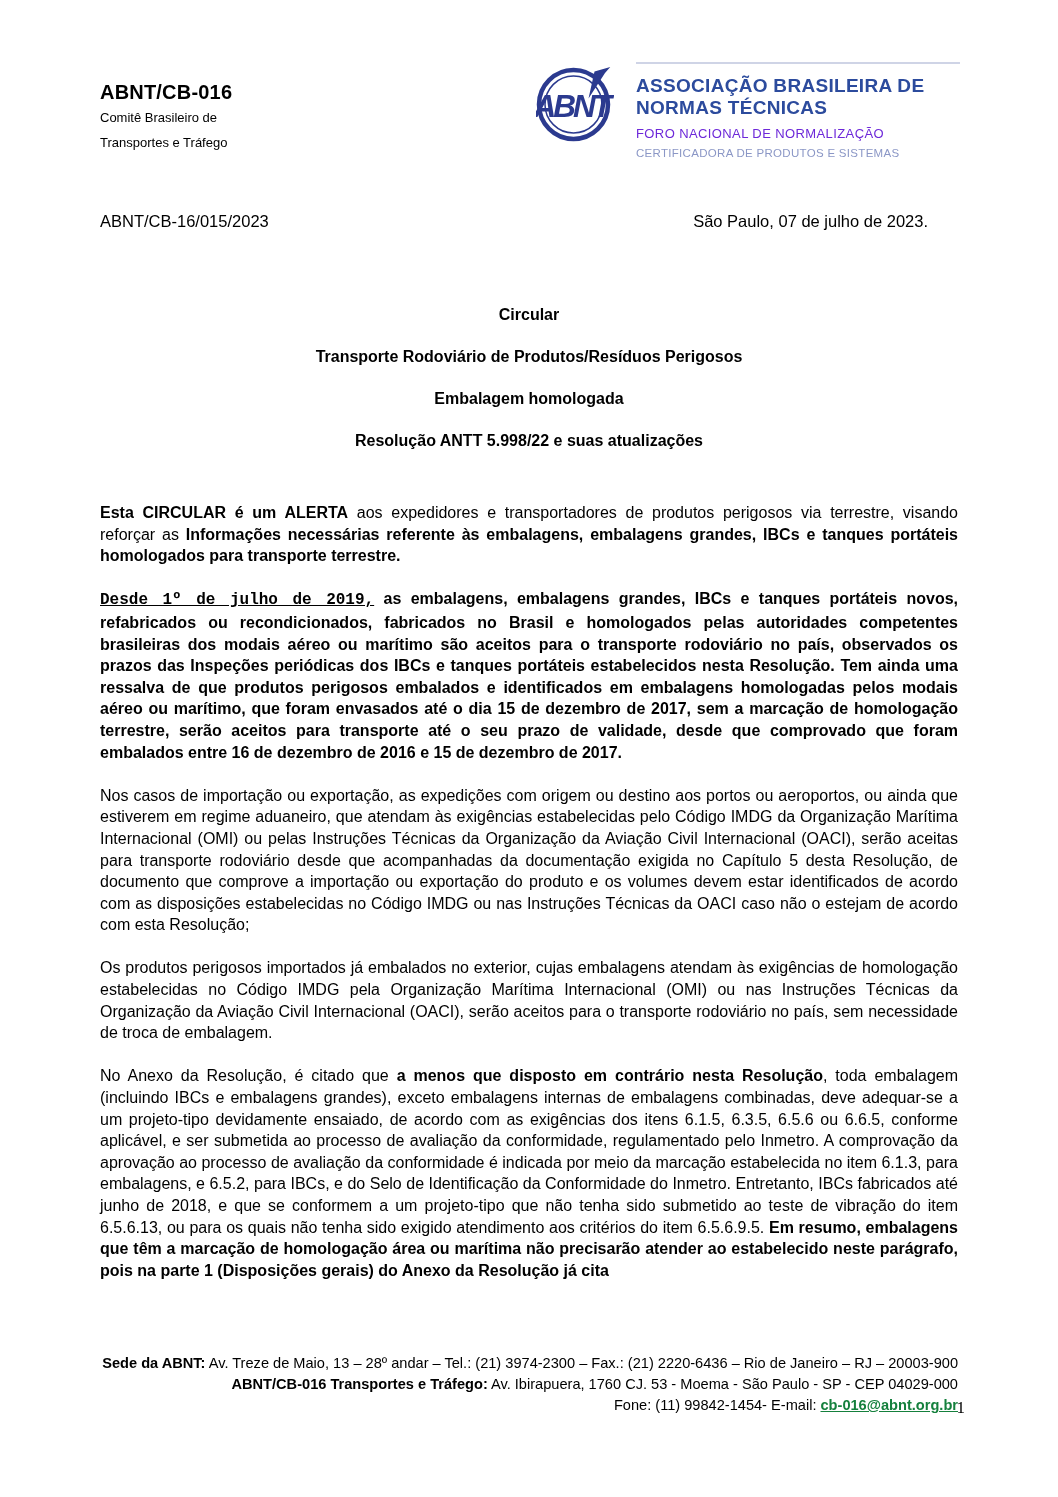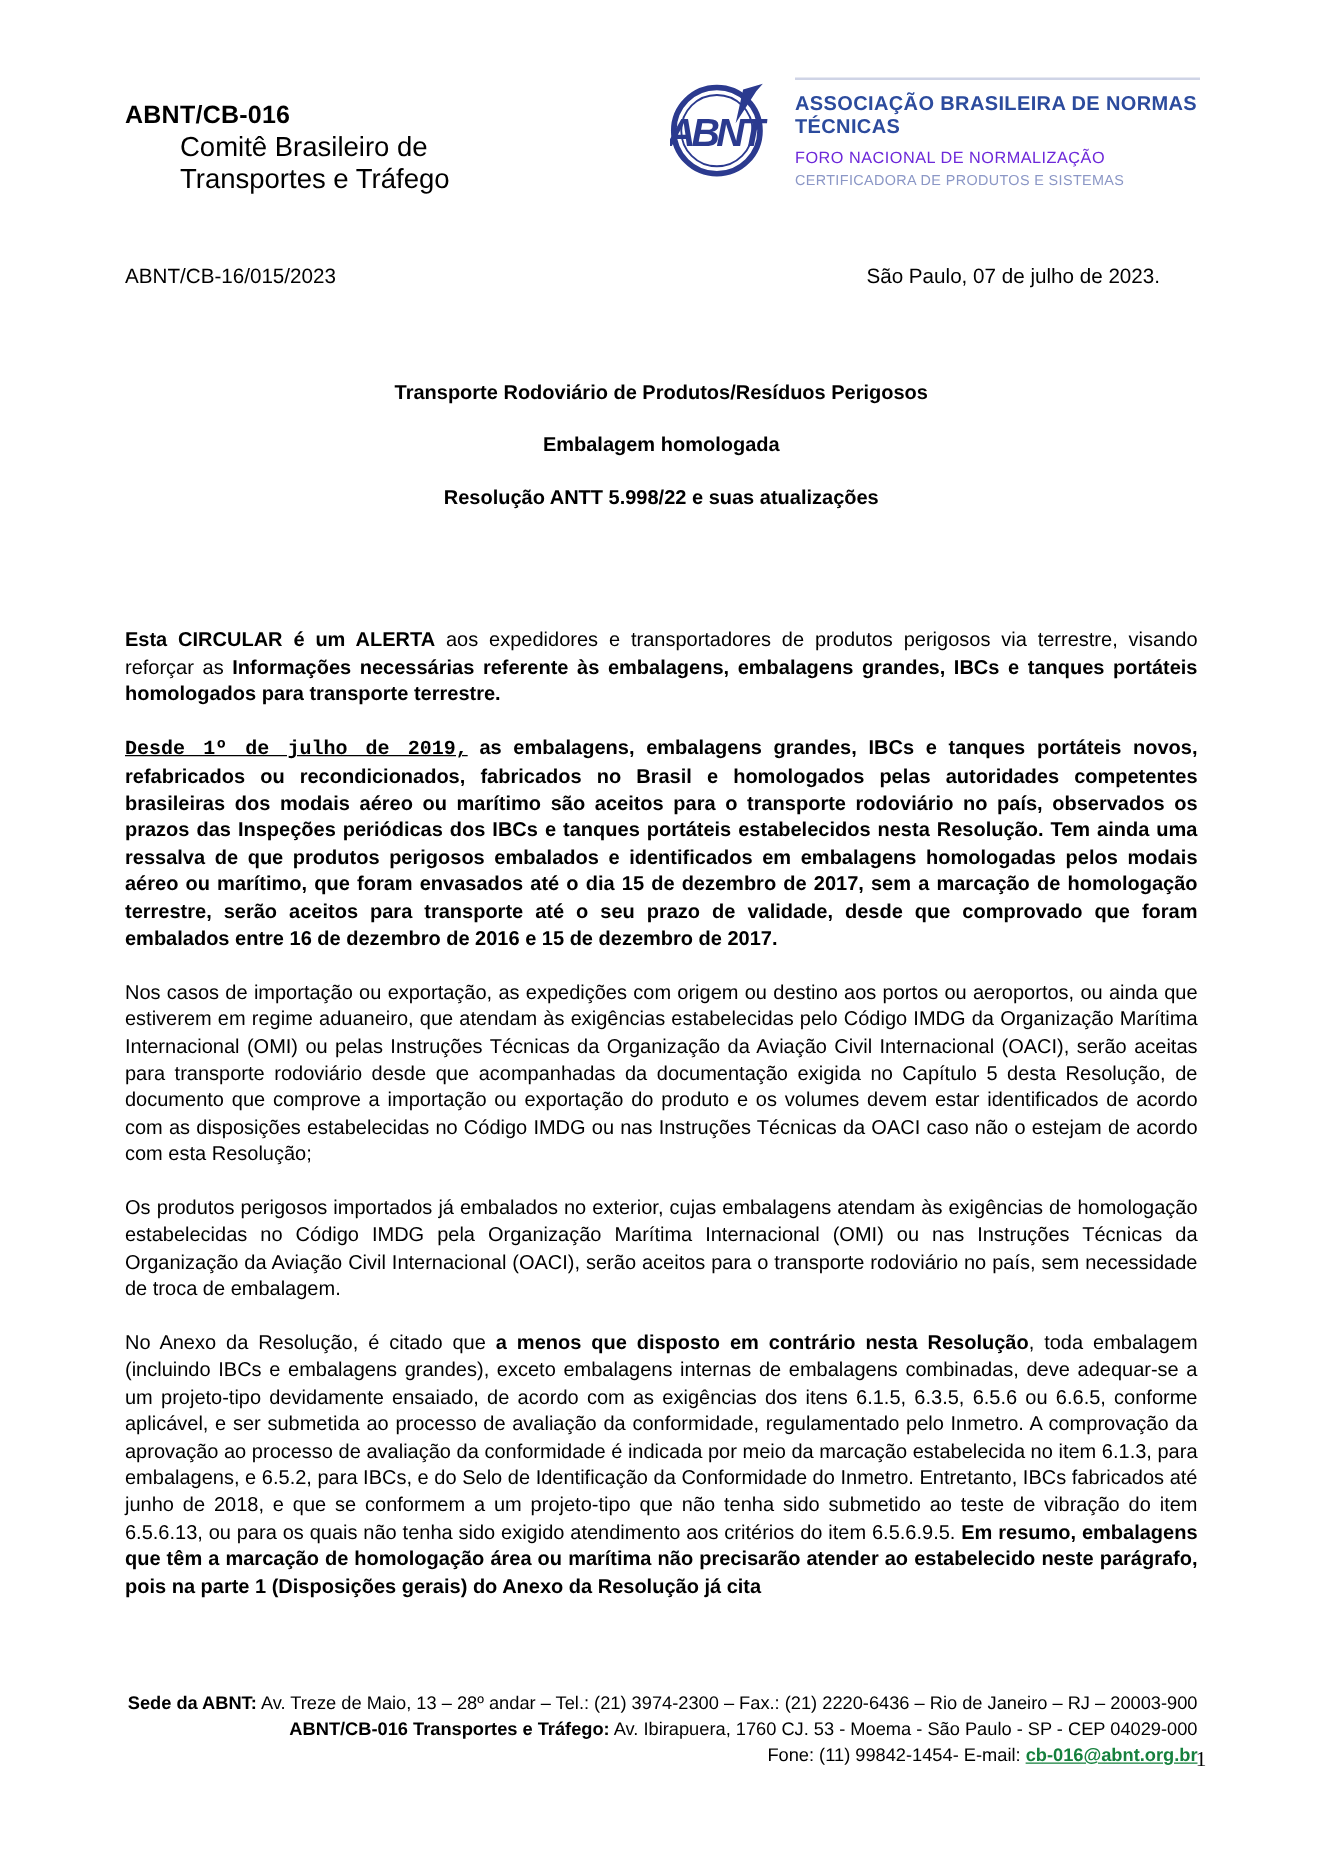--- a/index.html
+++ b/index.html
@@ -7,28 +7,28 @@
     position:relative;
     width:1058px;height:1497px;
     background:#ffffff;
     font-family:"Liberation Sans","DejaVu Sans",sans-serif;
     color:#000;
     overflow:hidden;
   }
   
   .committee{position:absolute;left:100px;top:80px;line-height:25px;}
   .committee .code{font-size:20px;font-weight:bold;letter-spacing:.2px;}
-  .committee .name{font-size:22px;margin-left:44px;}
+  .committee .name{font-size:13px;}
   
   .logo-wrap{position:absolute;left:536px;top:60px;width:424px;}
   .logo-row{display:flex;align-items:flex-start;}
   .logo-svg{flex:0 0 auto;margin-top:2px;}
   .org-block{margin-left:22px;flex:1;}
   .org-rule{height:2px;background:#cfd4e6;margin:2px 0 11px 0;}
-  .org-name{font-size:16px;font-weight:bold;letter-spacing:.3px;margin-bottom:7px;}
+  .org-name{font-size:19px;font-weight:bold;letter-spacing:.3px;margin-bottom:7px;}
   .org-sub1{font-size:13px;letter-spacing:.4px;margin-bottom:6px;}
   .org-sub2{font-size:11.5px;letter-spacing:.3px;}
   
   .ref-row{position:absolute;left:100px;top:212px;width:858px;font-size:16.5px;}
   .ref-number{position:absolute;left:0;top:0;}
   .ref-date{position:absolute;right:30px;top:0;}
   
   .titles{position:absolute;left:100px;top:304px;width:858px;text-align:center;}
   .titles .t{font-size:16px;font-weight:bold;line-height:21px;margin-bottom:21px;}
   
@@ -75,20 +75,21 @@
       </div>
     </div>
   </div>
 
   <div class="ref-row">
     <span class="ref-number">ABNT/CB-16/015/2023</span>
     <span class="ref-date">São Paulo, 07 de julho de 2023.</span>
   </div>
 
   <div class="titles">
+    <div class="t">Circular</div>
     <div class="t">Transporte Rodoviário de Produtos/Resíduos Perigosos</div>
     <div class="t">Embalagem homologada</div>
     <div class="t">Resolução ANTT 5.998/22 e suas atualizações</div>
   </div>
 
   <div class="body-text">
     <p><span class="b">Esta CIRCULAR é um ALERTA</span><span> aos expedidores e transportadores de produtos perigosos via terrestre, visando reforçar as </span><span class="b">Informações necessárias referente às embalagens, embalagens grandes, IBCs e tanques portáteis homologados para transporte terrestre.</span></p>
     <p><span class="b u">Desde 1º de julho de 2019,</span><span class="b"> as embalagens, embalagens grandes, IBCs e tanques portáteis novos, refabricados ou recondicionados, fabricados no Brasil e homologados pelas autoridades competentes brasileiras dos modais aéreo ou marítimo são aceitos para o transporte rodoviário no país, observados os prazos das Inspeções periódicas dos IBCs e tanques portáteis estabelecidos nesta Resolução. Tem ainda uma ressalva de que produtos perigosos embalados e identificados em embalagens homologadas pelos modais aéreo ou marítimo, que foram envasados até o dia 15 de dezembro de 2017, sem a marcação de homologação terrestre, serão aceitos para transporte até o seu prazo de validade, desde que comprovado que foram embalados entre 16 de dezembro de 2016 e 15 de dezembro de 2017.</span></p>
     <p><span>Nos casos de importação ou exportação, as expedições com origem ou destino aos portos ou aeroportos, ou ainda que estiverem em regime aduaneiro, que atendam às exigências estabelecidas pelo Código IMDG da Organização Marítima Internacional (OMI) ou pelas Instruções Técnicas da Organização da Aviação Civil Internacional (OACI), serão aceitas para transporte rodoviário desde que acompanhadas da documentação exigida no Capítulo 5 desta Resolução, de documento que comprove a importação ou exportação do produto e os volumes devem estar identificados de acordo com as disposições estabelecidas no Código IMDG ou nas Instruções Técnicas da OACI caso não o estejam de acordo com esta Resolução;</span></p>
     <p><span>Os produtos perigosos importados já embalados no exterior, cujas embalagens atendam às exigências de homologação estabelecidas no Código IMDG pela Organização Marítima Internacional (OMI) ou nas Instruções Técnicas da Organização da Aviação Civil Internacional (OACI), serão aceitos para o transporte rodoviário no país, sem necessidade de troca de embalagem.</span></p>

